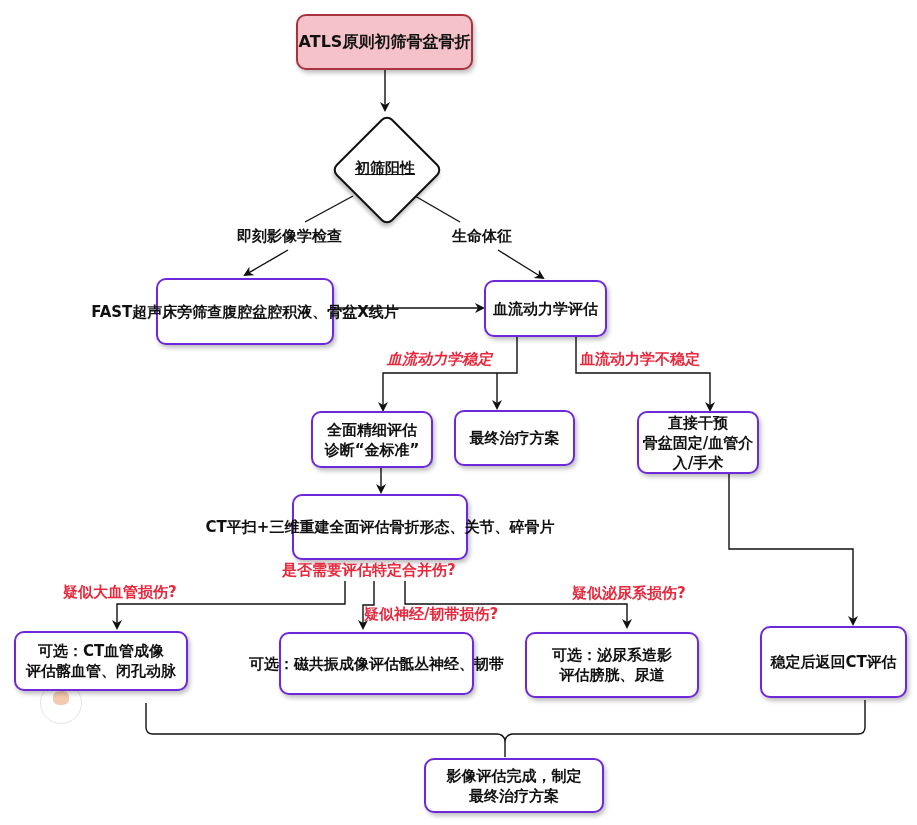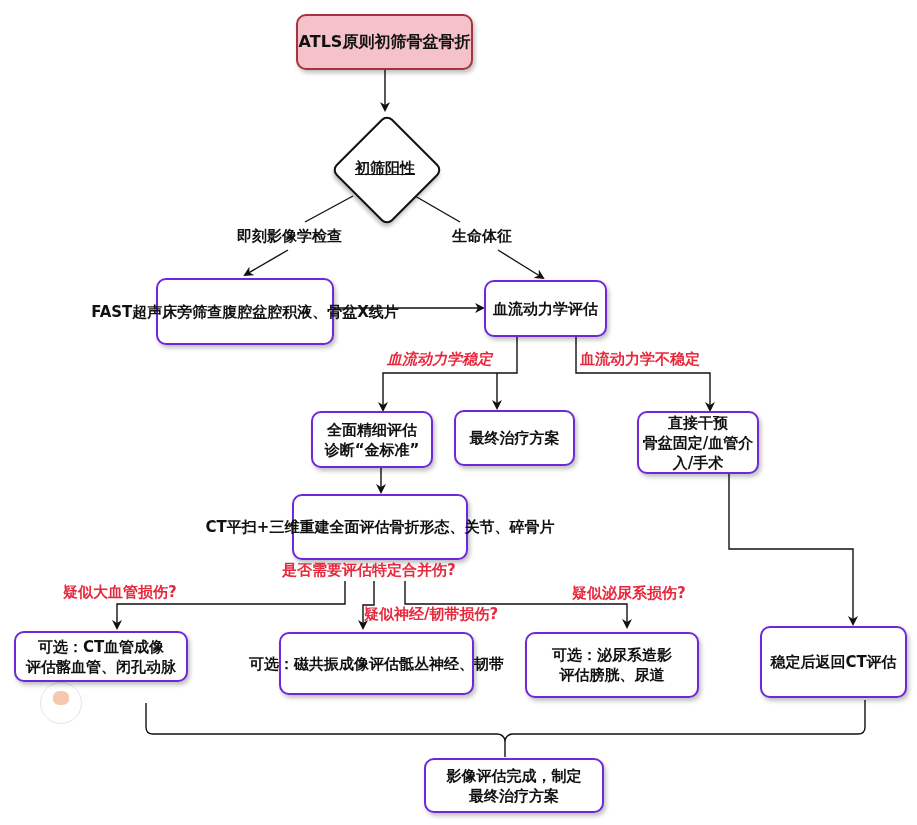--- a/index.html
+++ b/index.html
@@ -111,21 +111,21 @@
   <span class="t">CT平扫+三维重建</span>
   <span class="t">全面评估骨折形态、关</span>
   <span class="t">节、碎骨片</span>
 </div>
 
 <div class="lbl red" style="left:282px; top:561px;">是否需要评估特定合并伤?</div>
 <div class="lbl red" style="left:63px; top:583px;">疑似大血管损伤?</div>
 <div class="lbl red" style="left:364px; top:605px;">疑似神经/韧带损伤?</div>
 <div class="lbl red" style="left:572px; top:584px;">疑似泌尿系损伤?</div>
 
-<div class="node" style="left:14px; top:631px; width:174px; height:51px; flex-direction:column;">
+<div class="node" style="left:14px; top:631px; width:174px; height:60px; flex-direction:column;">
   <span class="t">可选：CT血管成像</span>
   <span class="t">评估髂血管、闭孔动脉</span>
 </div>
 
 <div class="node" style="left:279px; top:632px; width:195px; height:63px; flex-direction:row;">
   <span class="t">可选：磁共振成像</span>
   <span class="t">评估骶丛神经、韧带</span>
 </div>
 
 <div class="node" style="left:525px; top:632px; width:174px; height:66px; flex-direction:column;">

